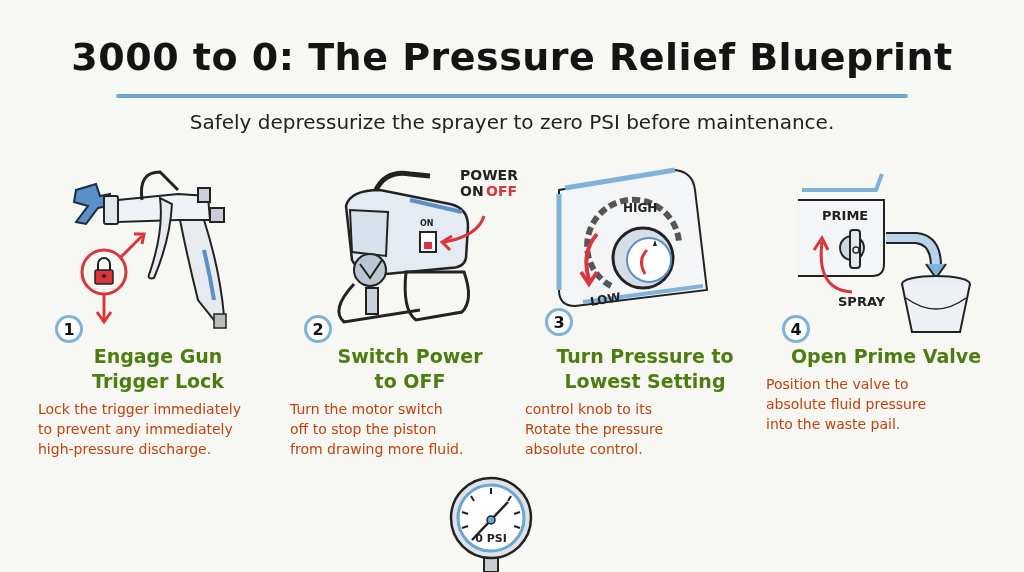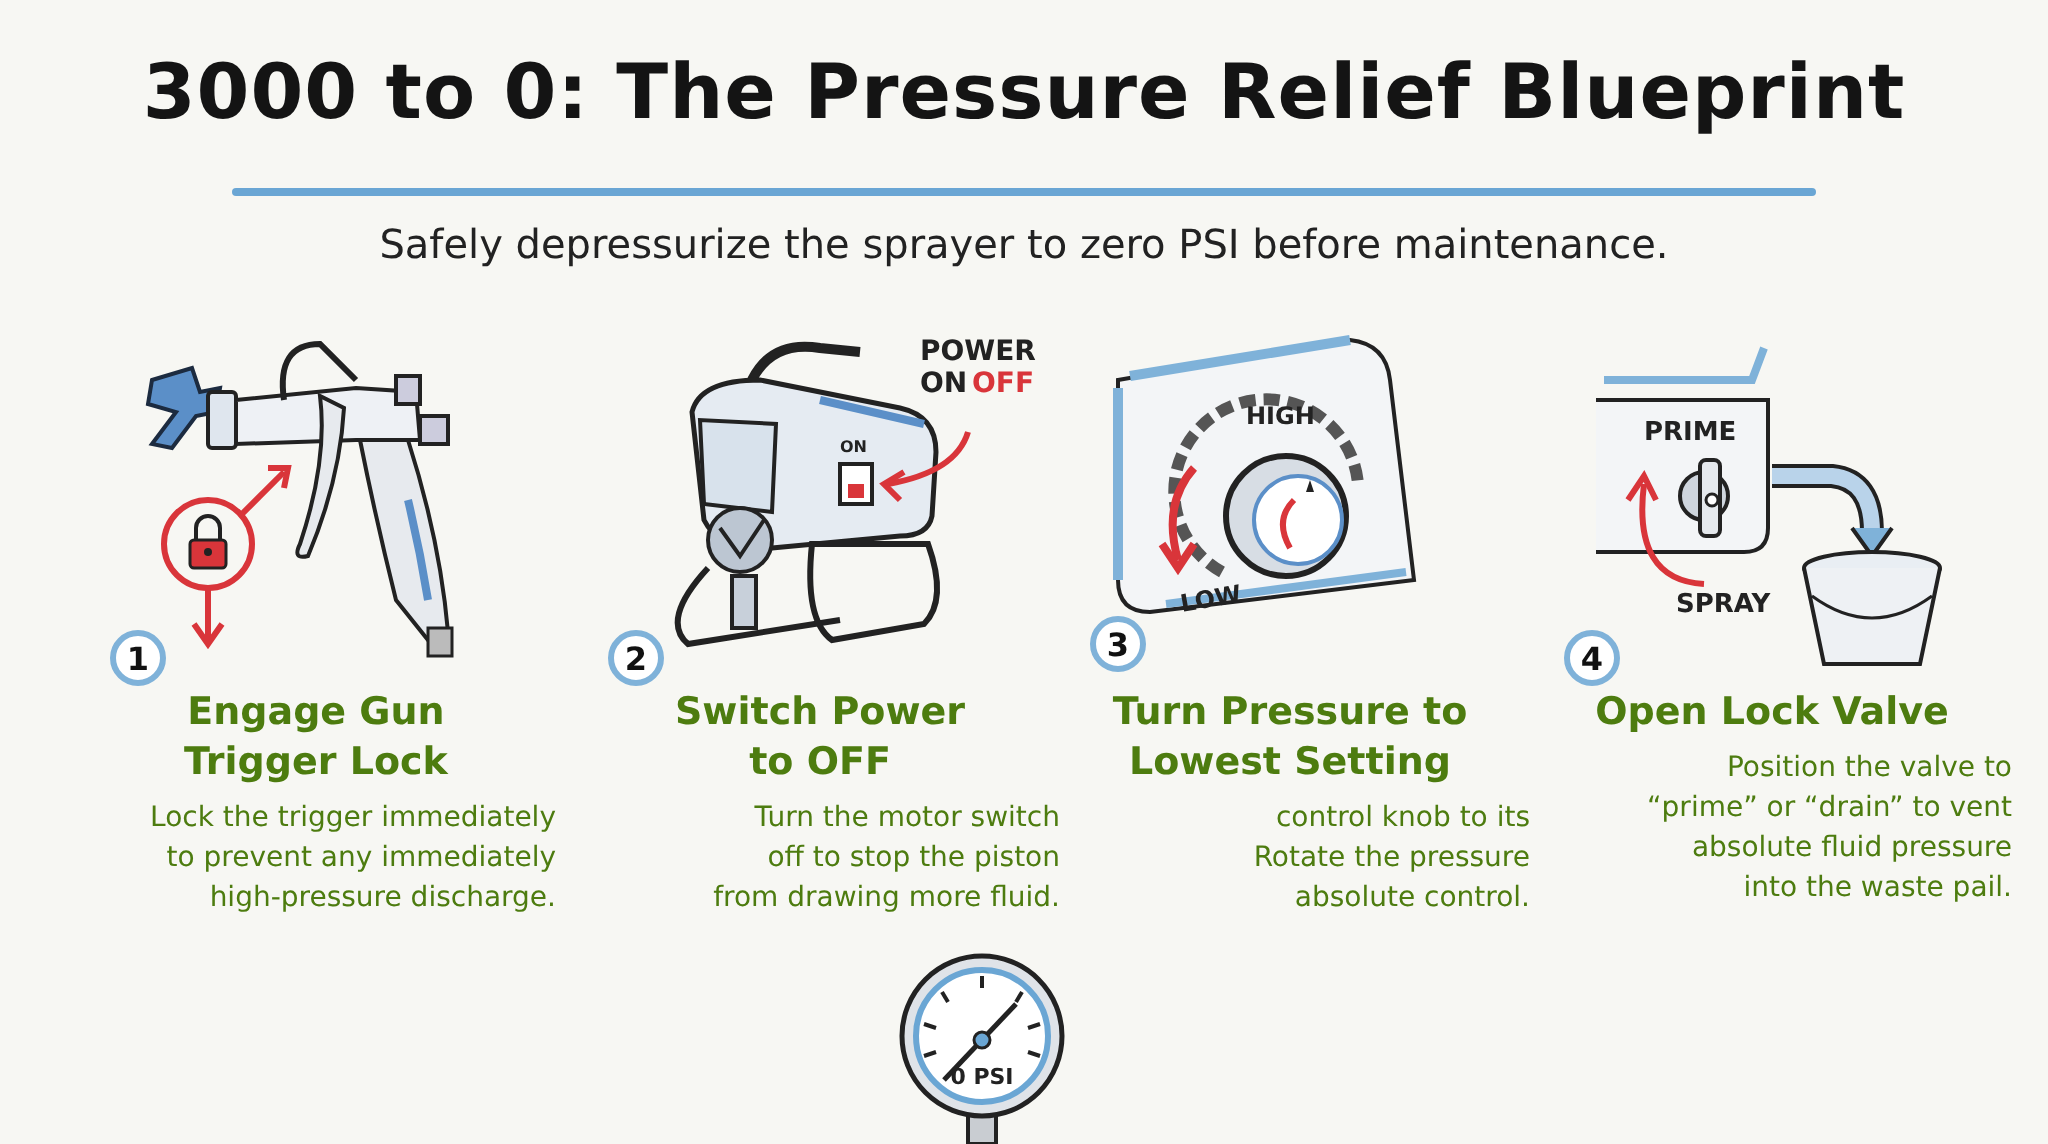--- a/index.html
+++ b/index.html
@@ -4,21 +4,21 @@
 <style>
   html, body { margin:0; padding:0; }
   body {
     width:1024px; height:572px; overflow:hidden;
     background:#f7f7f3;
     font-family:"DejaVu Sans", sans-serif;
     color:#1a1a1a;
     position:relative;
   }
   .title {
-    position:absolute; left:0; width:1024px; top:24px;
+    position:absolute; left:0; width:1024px; top:35px;
     text-align:center; font-size:38px; font-weight:bold; letter-spacing:0.5px;
     color:#141414;
   }
   .title-rule {
     position:absolute; left:116px; width:792px; top:94px; height:4px;
     background:#6aa6d4; border-radius:3px;
   }
   .subtitle {
     position:absolute; left:0; width:1024px; top:110px;
     text-align:center; font-size:20px; color:#222;
@@ -28,21 +28,21 @@
   .step .num {
     position:absolute; width:22px; height:22px; border:3px solid #7fb2d9;
     border-radius:50%; background:#fff; font-weight:bold; font-size:16px;
     display:flex; align-items:center; justify-content:center; color:#111;
   }
   .step .heading {
     text-align:center; font-size:19px; font-weight:bold; line-height:25px;
     color:#4d7c0f; margin-top:4px;
   }
   .step .desc {
-    text-align:right; font-size:14px; line-height:20px; color:#4d7c0f; margin-top:5px;
+    text-align:left; font-size:14px; line-height:20px; color:#c2410c; margin-top:5px;
   }
   .gauge { position:absolute; left:446px; top:476px; width:90px; height:96px; }
   svg text { font-family:"DejaVu Sans", sans-serif; }
 </style>
 </head>
 <body>
 
 <div class="title">3000 to 0: The Pressure Relief Blueprint</div>
 <div class="title-rule"></div>
 <div class="subtitle">Safely depressurize the sprayer to zero PSI before maintenance.</div>
@@ -184,25 +184,24 @@
 
       <ellipse cx="170" cy="124" rx="34" ry="8" fill="#e9eef3" stroke="#222" stroke-width="2"></ellipse>
       <path d="M136 124 L146 172 L194 172 L204 124" fill="#eef1f4" stroke="#222" stroke-width="2"></path>
       <path d="M140 138 Q170 160 200 138" stroke="#222" stroke-width="1.5" fill="none"></path>
       <text x="56" y="60" font-size="13" font-weight="bold" fill="#222">PRIME</text>
       <text x="72" y="146" font-size="13" font-weight="bold" fill="#222">SPRAY</text>
     </svg>
     <div class="num" style="left:16px; top:155px;">4</div>
   </div>
   <div class="heading">
-    <div>Open Lock Valve</div>
+    <div>Open Prime Valve</div>
   </div>
   <div class="desc">
     <div>Position the valve to</div>
-    <div>“prime” or “drain” to vent</div>
     <div>absolute fluid pressure</div>
     <div>into the waste pail.</div>
   </div>
 </div>
 
 <div class="gauge">
   <svg width="90" height="96" viewBox="0 0 90 96">
     <rect x="38" y="76" width="14" height="20" fill="#c9cdd2" stroke="#222" stroke-width="2"></rect>
     <circle cx="45" cy="42" r="40" fill="#dfe3e8" stroke="#222" stroke-width="2.5"></circle>
     <circle cx="45" cy="42" r="33" fill="#fff" stroke="#6aa6d4" stroke-width="3"></circle>

